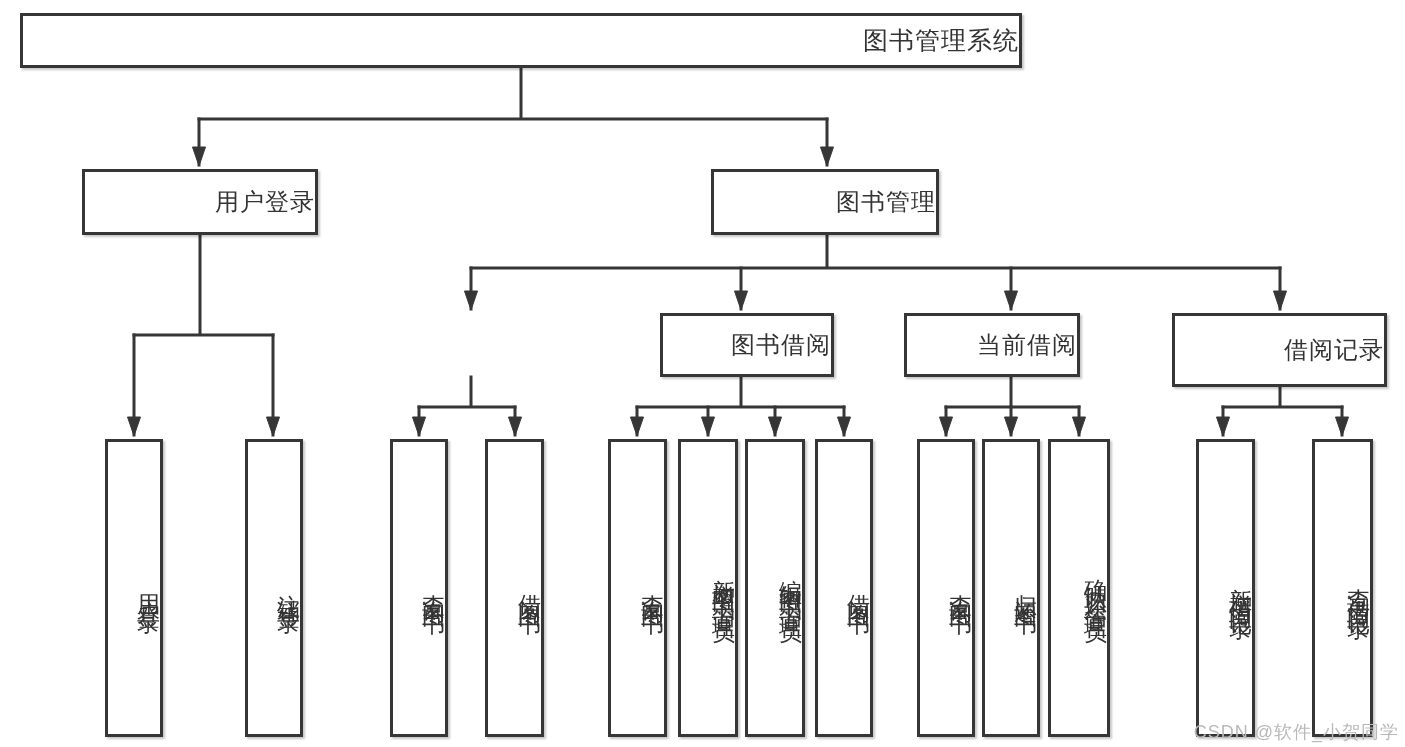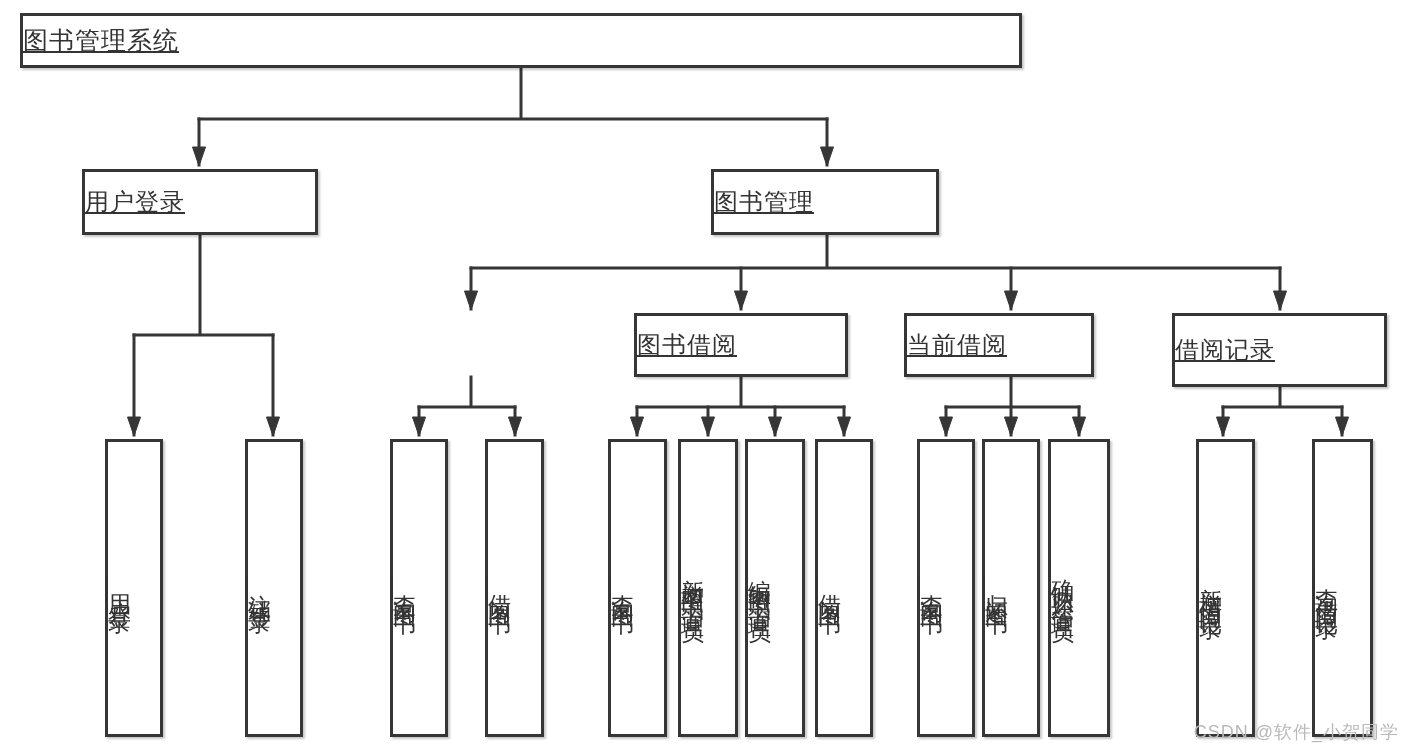--- a/index.html
+++ b/index.html
@@ -10,23 +10,22 @@
   body{background:#e9e9e9;font-family:"Liberation Sans","DejaVu Sans",sans-serif;}
   .canvas{
     position:relative;width:1405px;height:747px;margin:0 auto;
     background:var(--background);overflow:hidden;
   }
   .wires{position:absolute;left:0;top:0;z-index:1;}
   .node{
     position:absolute;z-index:2;box-sizing:border-box;
     background:var(--box-fill);border:3px solid var(--box-border);
     box-shadow:2px 2px 2px rgba(0,0,0,0.22);
-    display:flex;align-items:center;justify-content:flex-start;
+    display:flex;align-items:center;justify-content:flex-end;
     color:var(--text);
-    text-decoration:underline;
   }
   .node.h span{
     font-size:24px;letter-spacing:1px;white-space:nowrap;line-height:1;
   }
   .node.root span{font-size:25px;}
   .node.v span{
     writing-mode:vertical-rl;text-orientation:mixed;
     font-size:23px;letter-spacing:6px;line-height:1;white-space:nowrap;
   }
   .watermark{
@@ -98,24 +97,24 @@
     <span>图书管理系统</span>
   </div>
 
   <div class="node h" style="left:82px;top:169px;width:236px;height:66px">
     <span>用户登录</span>
   </div>
   <div class="node h" style="left:711px;top:169px;width:228px;height:66px">
     <span>图书管理</span>
   </div>
 
-  <div class="node h" style="left:634px;top:313px;width:214px;height:64px">
+  <div class="node h" style="left:660px;top:313px;width:174px;height:64px">
     <span>图书借阅</span>
   </div>
-  <div class="node h" style="left:904px;top:313px;width:190px;height:64px">
+  <div class="node h" style="left:904px;top:313px;width:176px;height:64px">
     <span>当前借阅</span>
   </div>
   <div class="node h" style="left:1172px;top:313px;width:215px;height:74px">
     <span>借阅记录</span>
   </div>
 
   <div class="node v" style="left:105px;top:439px;width:58px;height:298px">
     <span>用户登录</span>
   </div>
   <div class="node v" style="left:245px;top:439px;width:58px;height:298px">

